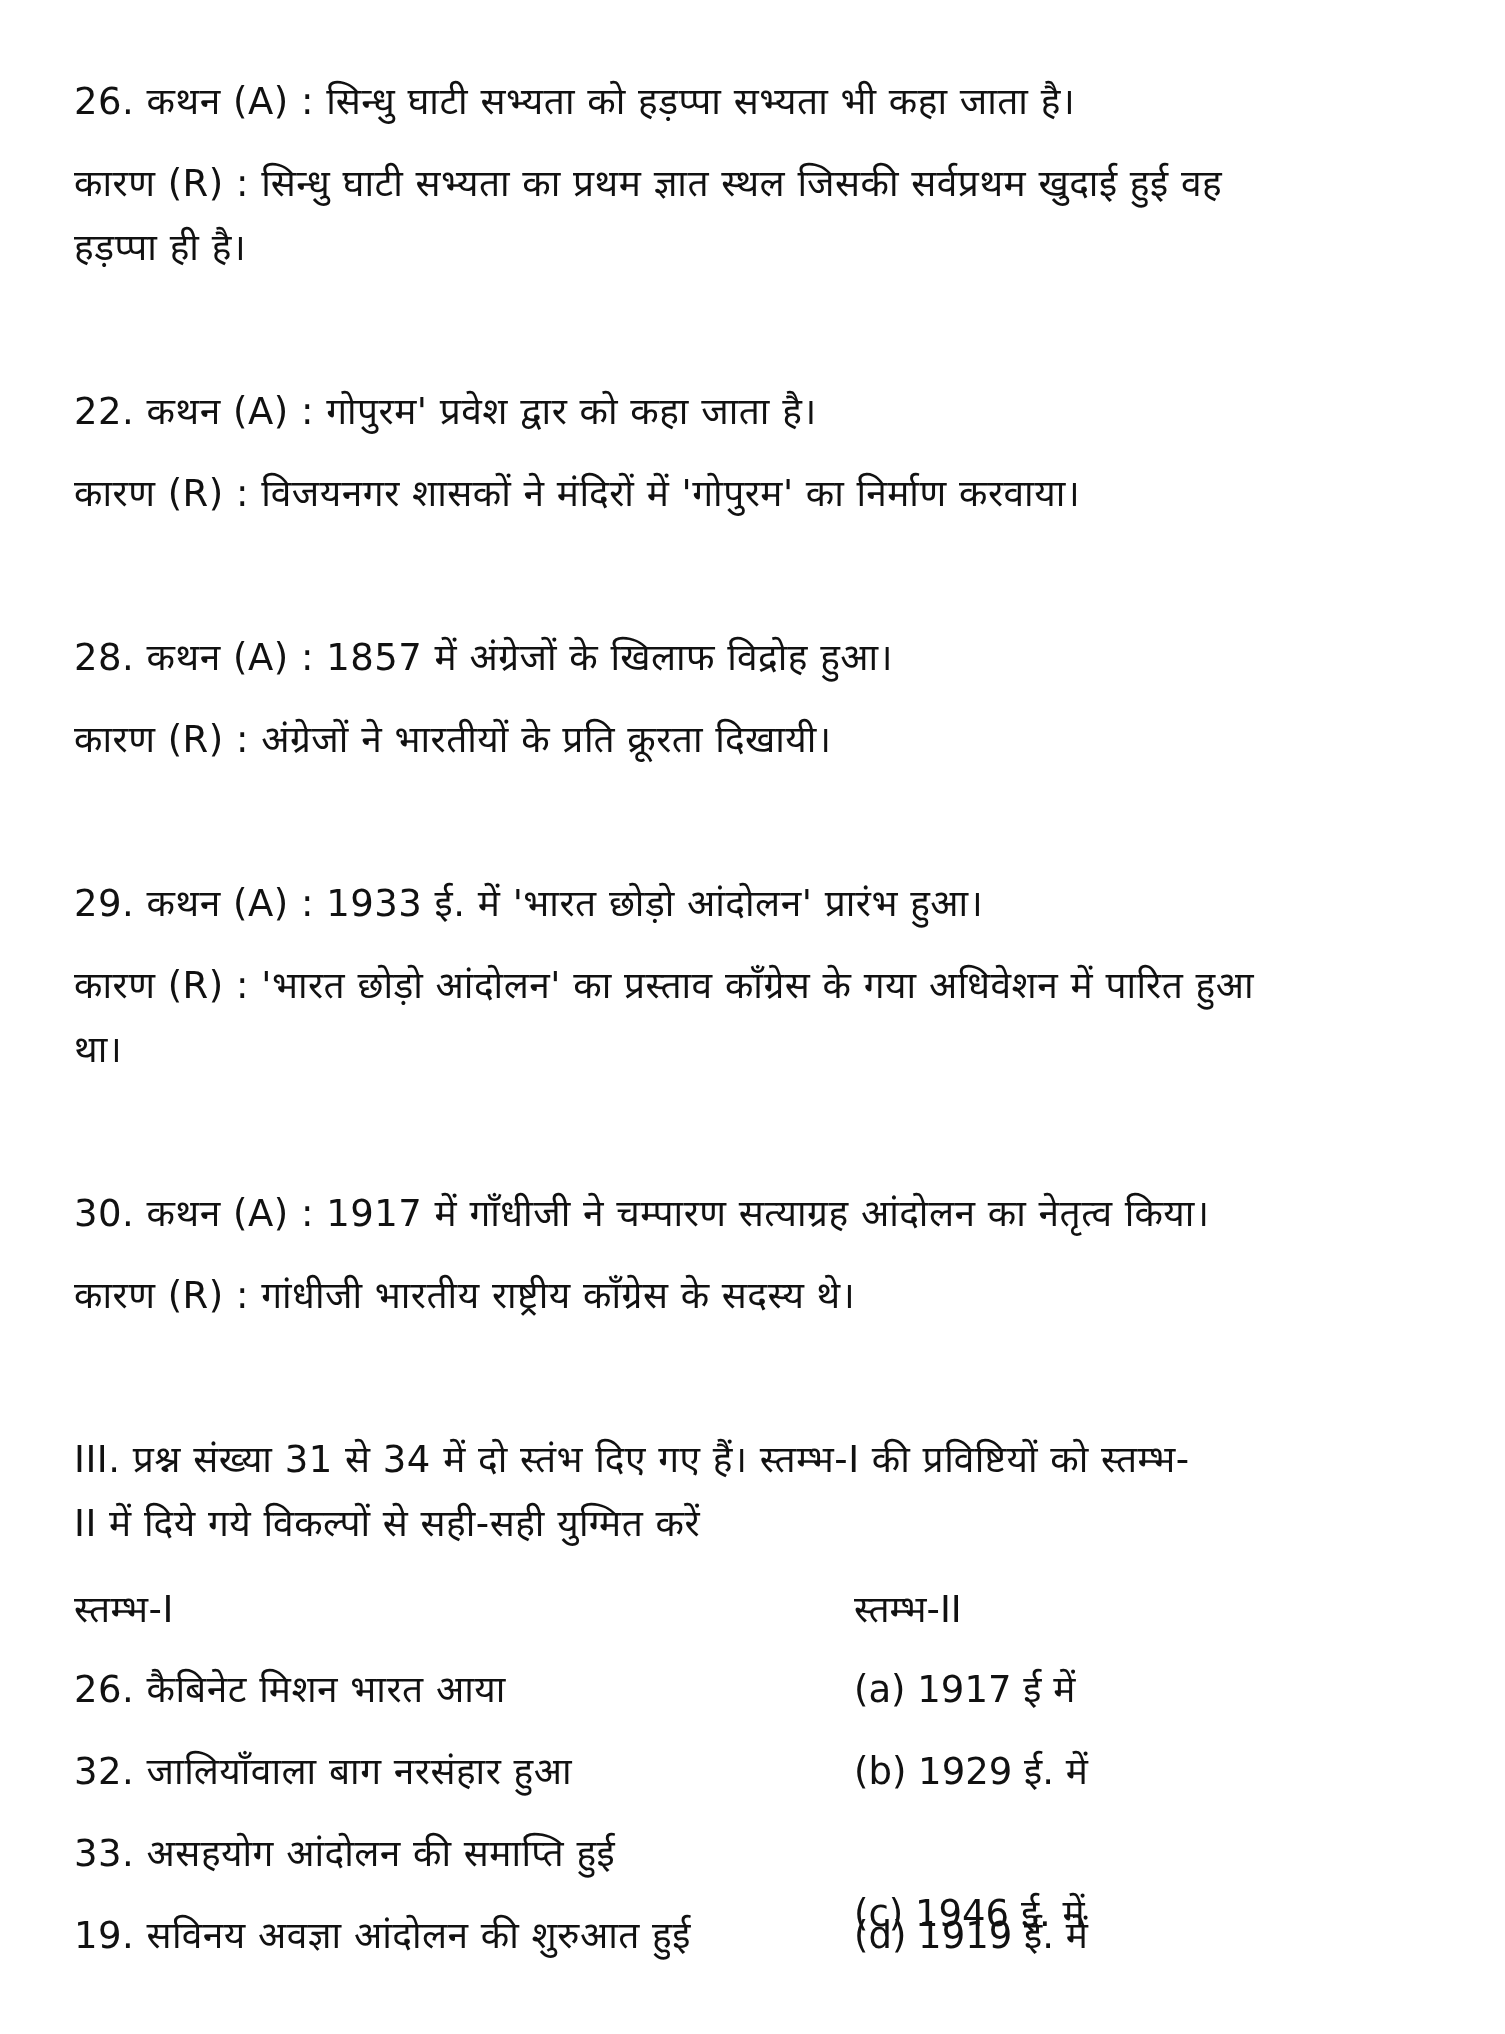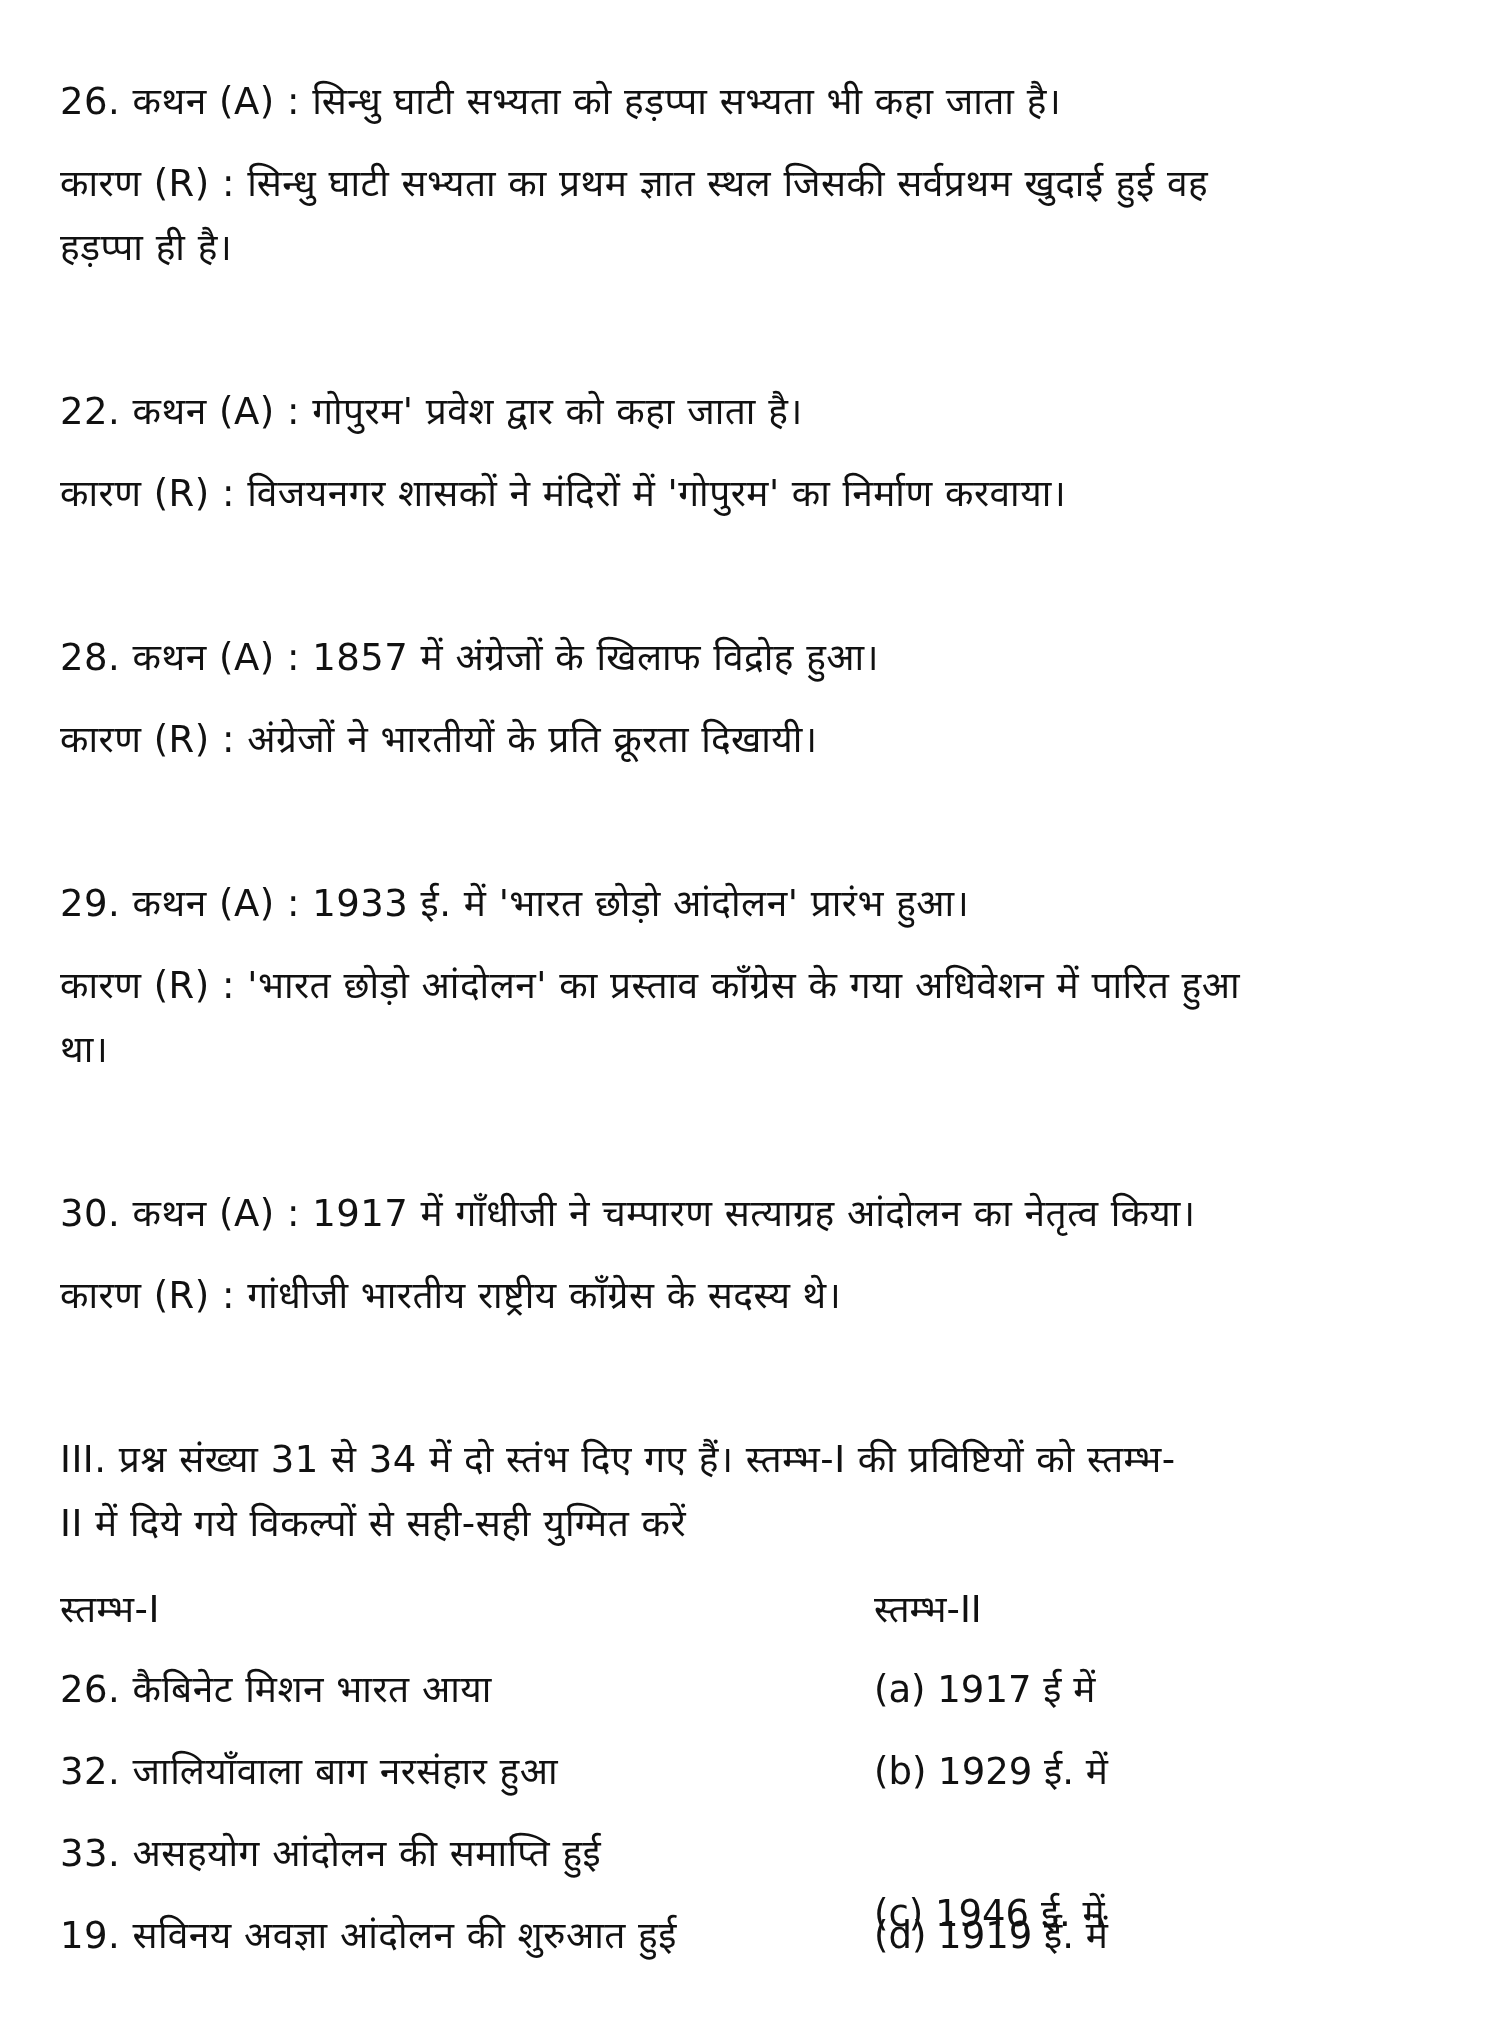--- a/index.html
+++ b/index.html
@@ -16,33 +16,32 @@
       color: #111111;
     }
     .page {
       position: absolute;
       left: 56px;
       top: 0;
       width: 1400px;
     }
     .line {
       position: absolute;
-      left: 4px;
+      left: 18px;
       font-size: 37px;
       line-height: 52px;
       white-space: nowrap;
       letter-spacing: 0.5px;
     }
     .col2 {
       position: absolute;
       left: 798px;
       font-size: 37px;
       line-height: 52px;
       white-space: nowrap;
-      margin-left: 20px;
     }
   </style>
 </head>
 <body>
 
 <div class="page">
 
   <div>
     <div class="line" style="top:76px">26. कथन (A) : सिन्धु घाटी सभ्यता को हड़प्पा सभ्यता भी कहा जाता है।</div>
     <div class="line" style="top:158px">कारण (R) : सिन्धु घाटी सभ्यता का प्रथम ज्ञात स्थल जिसकी सर्वप्रथम खुदाई हुई वह</div>

